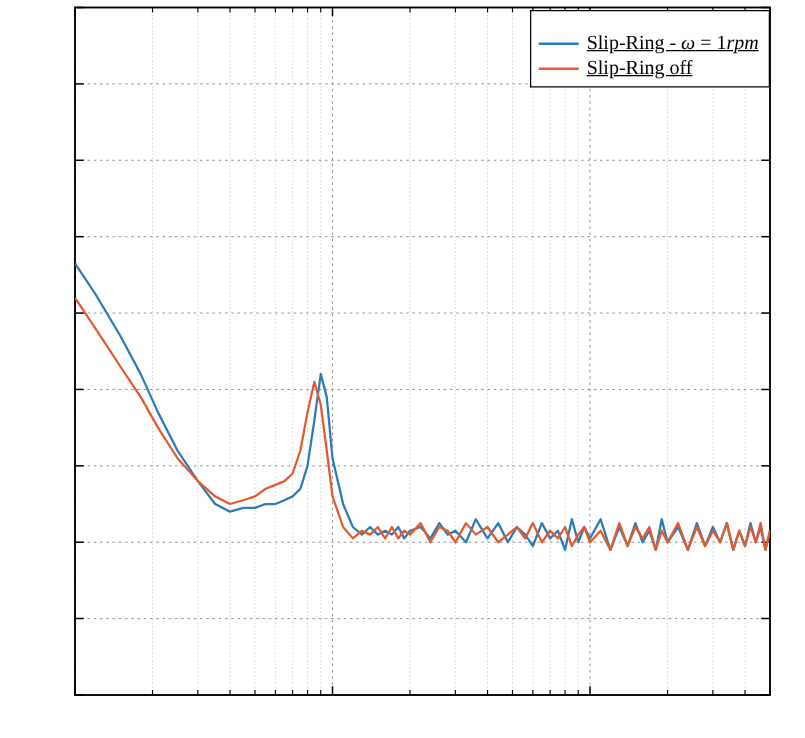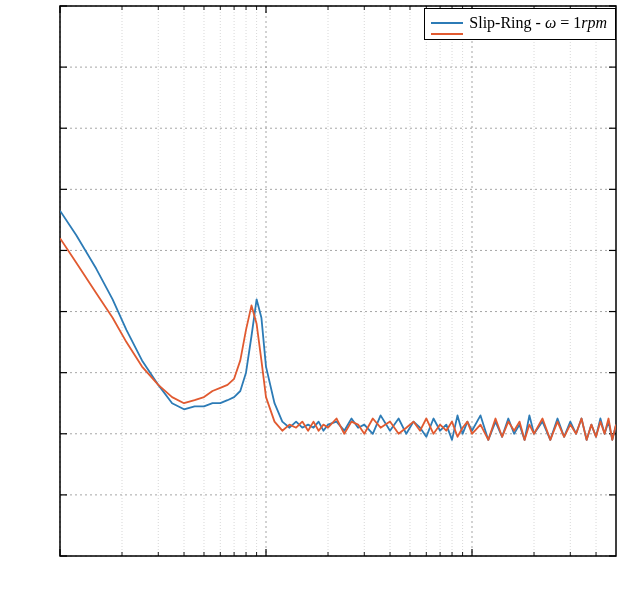--- a/index.html
+++ b/index.html
@@ -17,23 +17,24 @@
     width: 644px;
     height: 590px;
   }
   svg { display: block; }
   .legend-box {
     position: absolute;
     top: 8px;
     right: 28px;
     background: #fff;
     border: 1px solid #000;
-    padding: 4px 8px 4px 6px;
+    padding: 16px 8px 4px 6px;
     font-size: 16px;
     line-height: 1.25;
+    text-decoration: underline;
   }
   .legend-row {
     display: flex;
     align-items: center;
     gap: 6px;
     white-space: nowrap;
   }
   .legend-swatch {
     width: 32px;
     height: 0;
@@ -153,15 +154,16 @@
       <path d="M60.0 238.2 L76.3 262.7 L96.3 293.2 L112.6 317.7 L126.4 342.1 L142.0 366.6 L158.3 384.9 L172.1 397.1 L184.0 403.2 L194.6 400.2 L204.0 397.1 L212.5 391.0 L220.3 387.9 L227.5 384.9 L234.1 378.8 L240.3 360.4 L246.0 329.9 L251.5 305.4 L256.6 323.8 L261.4 360.4 L266.0 397.1 L274.5 421.6 L282.3 430.7 L289.5 424.6 L296.1 427.7 L302.3 421.6 L308.1 430.7 L313.5 421.6 L318.6 430.7 L323.4 424.6 L328.0 427.7 L336.5 418.5 L344.3 433.8 L351.5 421.6 L358.1 424.6 L364.3 433.8 L372.8 418.5 L380.6 427.7 L390.0 421.6 L398.6 433.8 L406.3 427.7 L413.5 421.6 L420.1 430.7 L426.3 418.5 L433.5 433.8 L440.1 424.6 L446.3 430.7 L452.0 421.6 L457.5 436.8 L462.6 427.7 L467.4 421.6 L472.0 433.8 L480.5 424.6 L488.3 439.9 L495.5 418.5 L502.1 436.8 L508.3 421.6 L514.1 430.7 L519.5 421.6 L524.6 439.9 L529.4 424.6 L534.0 433.8 L542.5 418.5 L550.3 439.9 L557.5 421.6 L564.1 436.8 L570.3 424.6 L576.1 433.8 L581.5 418.5 L586.6 439.9 L591.4 424.6 L596.0 436.8 L600.4 421.6 L604.6 433.8 L608.5 418.5 L612.3 439.9 L616.0 424.6 " fill="none" stroke="#e15a30" stroke-width="1.8" stroke-linejoin="round" clip-path="url(#plotclip)"></path>
     </svg>
 
   <div class="legend-box">
     <div class="legend-row">
       <span class="legend-swatch blue"></span>
       <span class="legend-label">Slip-Ring - <i>ω</i> = 1<i>rpm</i></span>
     </div>
     <div class="legend-row">
       <span class="legend-swatch orange"></span>
+      <span class="legend-label">Slip-Ring off</span>
     </div>
   </div>
 </div>
 
 </body></html>

